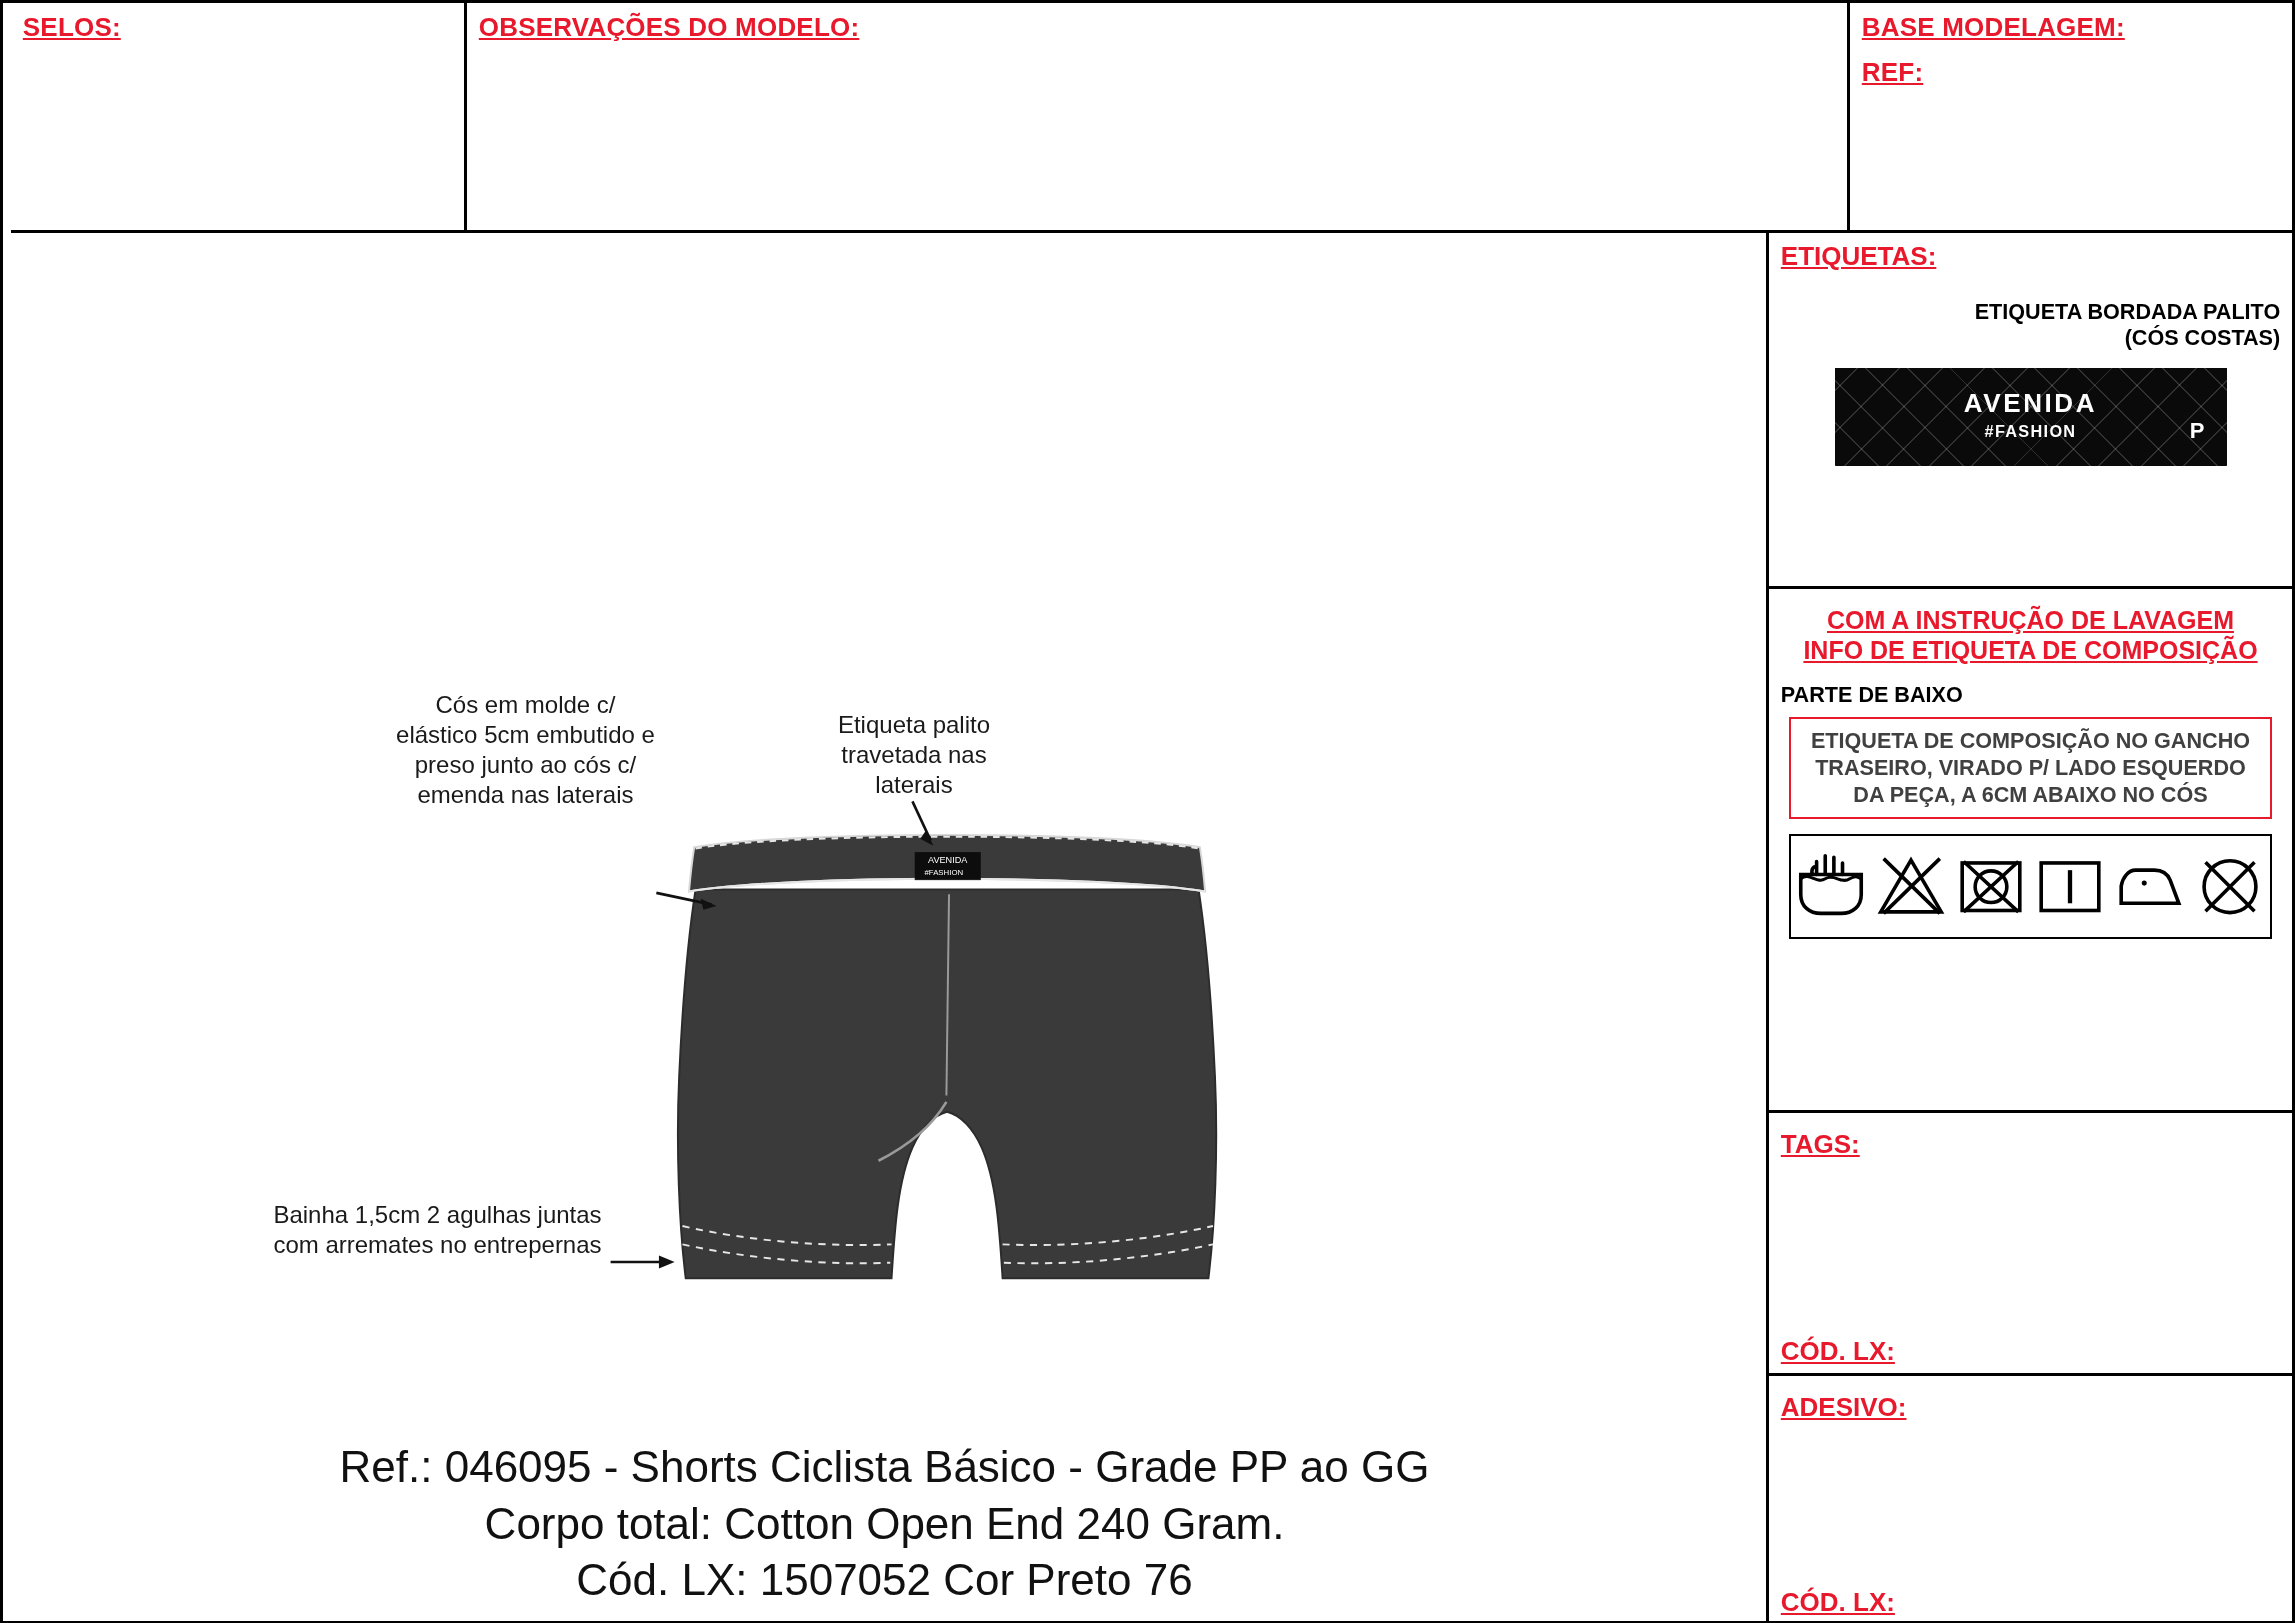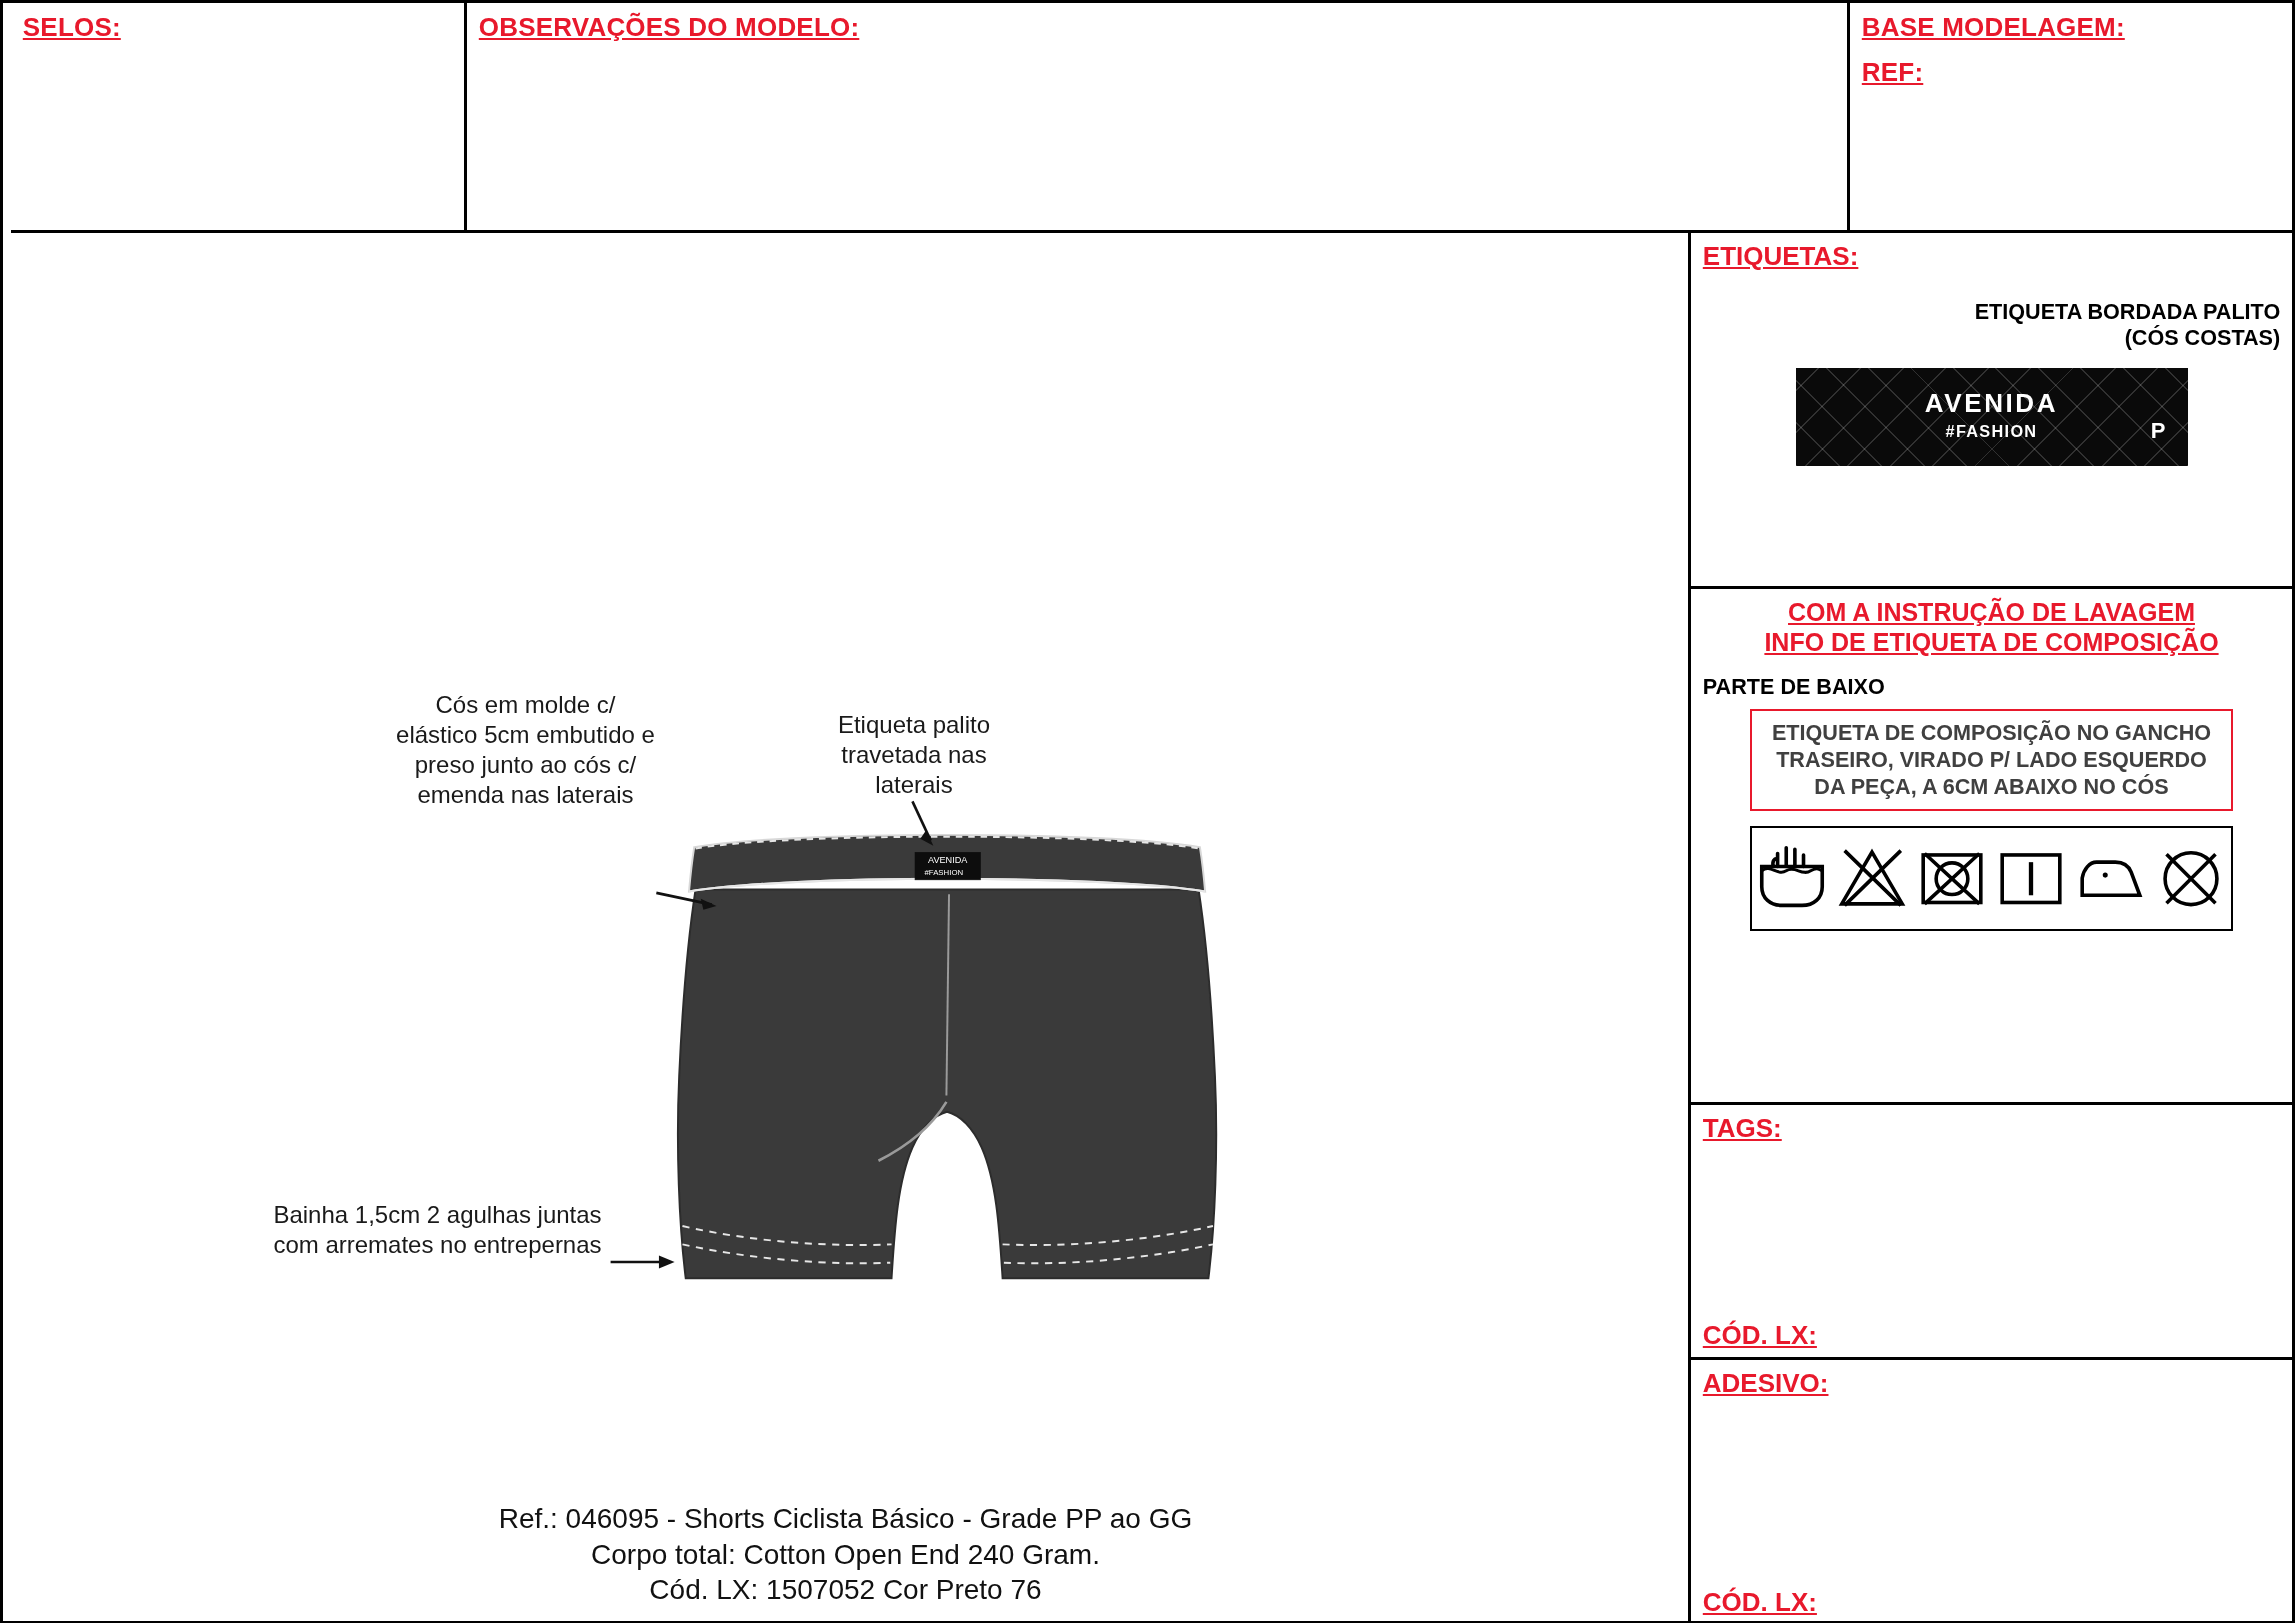--- a/index.html
+++ b/index.html
@@ -72,24 +72,25 @@
     height: 1391px;
     display: flex;
   }
   .left-pane {
     position: relative;
     flex: 1;
     box-sizing: border-box;
     border-right: 3.3px solid #000;
   }
   .right-pane {
-    width: 601px;
+    width: 523px;
     box-sizing: border-box;
     display: flex;
     flex-direction: column;
+    gap: 8px;
   }
 
   
   .drawing-wrap {
     position: absolute;
     left: 0; top: 0;
     right: 0;
     height: 1176px;
   }
   .callout {
@@ -102,21 +103,21 @@
   .callout-left { left: 392px; top: 457px; width: 261px; }
   .callout-top { left: 803px; top: 477px; width: 216px; }
   .callout-bottom { left: 245px; top: 967px; width: 379px; }
 
   
   .caption {
     position: absolute;
     left: 0; right: 0;
     bottom: 15.7px;
     text-align: center;
-    font-size: 28px;
+    font-size: 44px;
     line-height: 1.28;
     color: #111;
   }
 
   
   .r-sec {
     box-sizing: border-box;
     border-bottom: 3.3px solid #000;
     padding: 7.8px 11.8px 10.5px 11.8px;
     position: relative;

